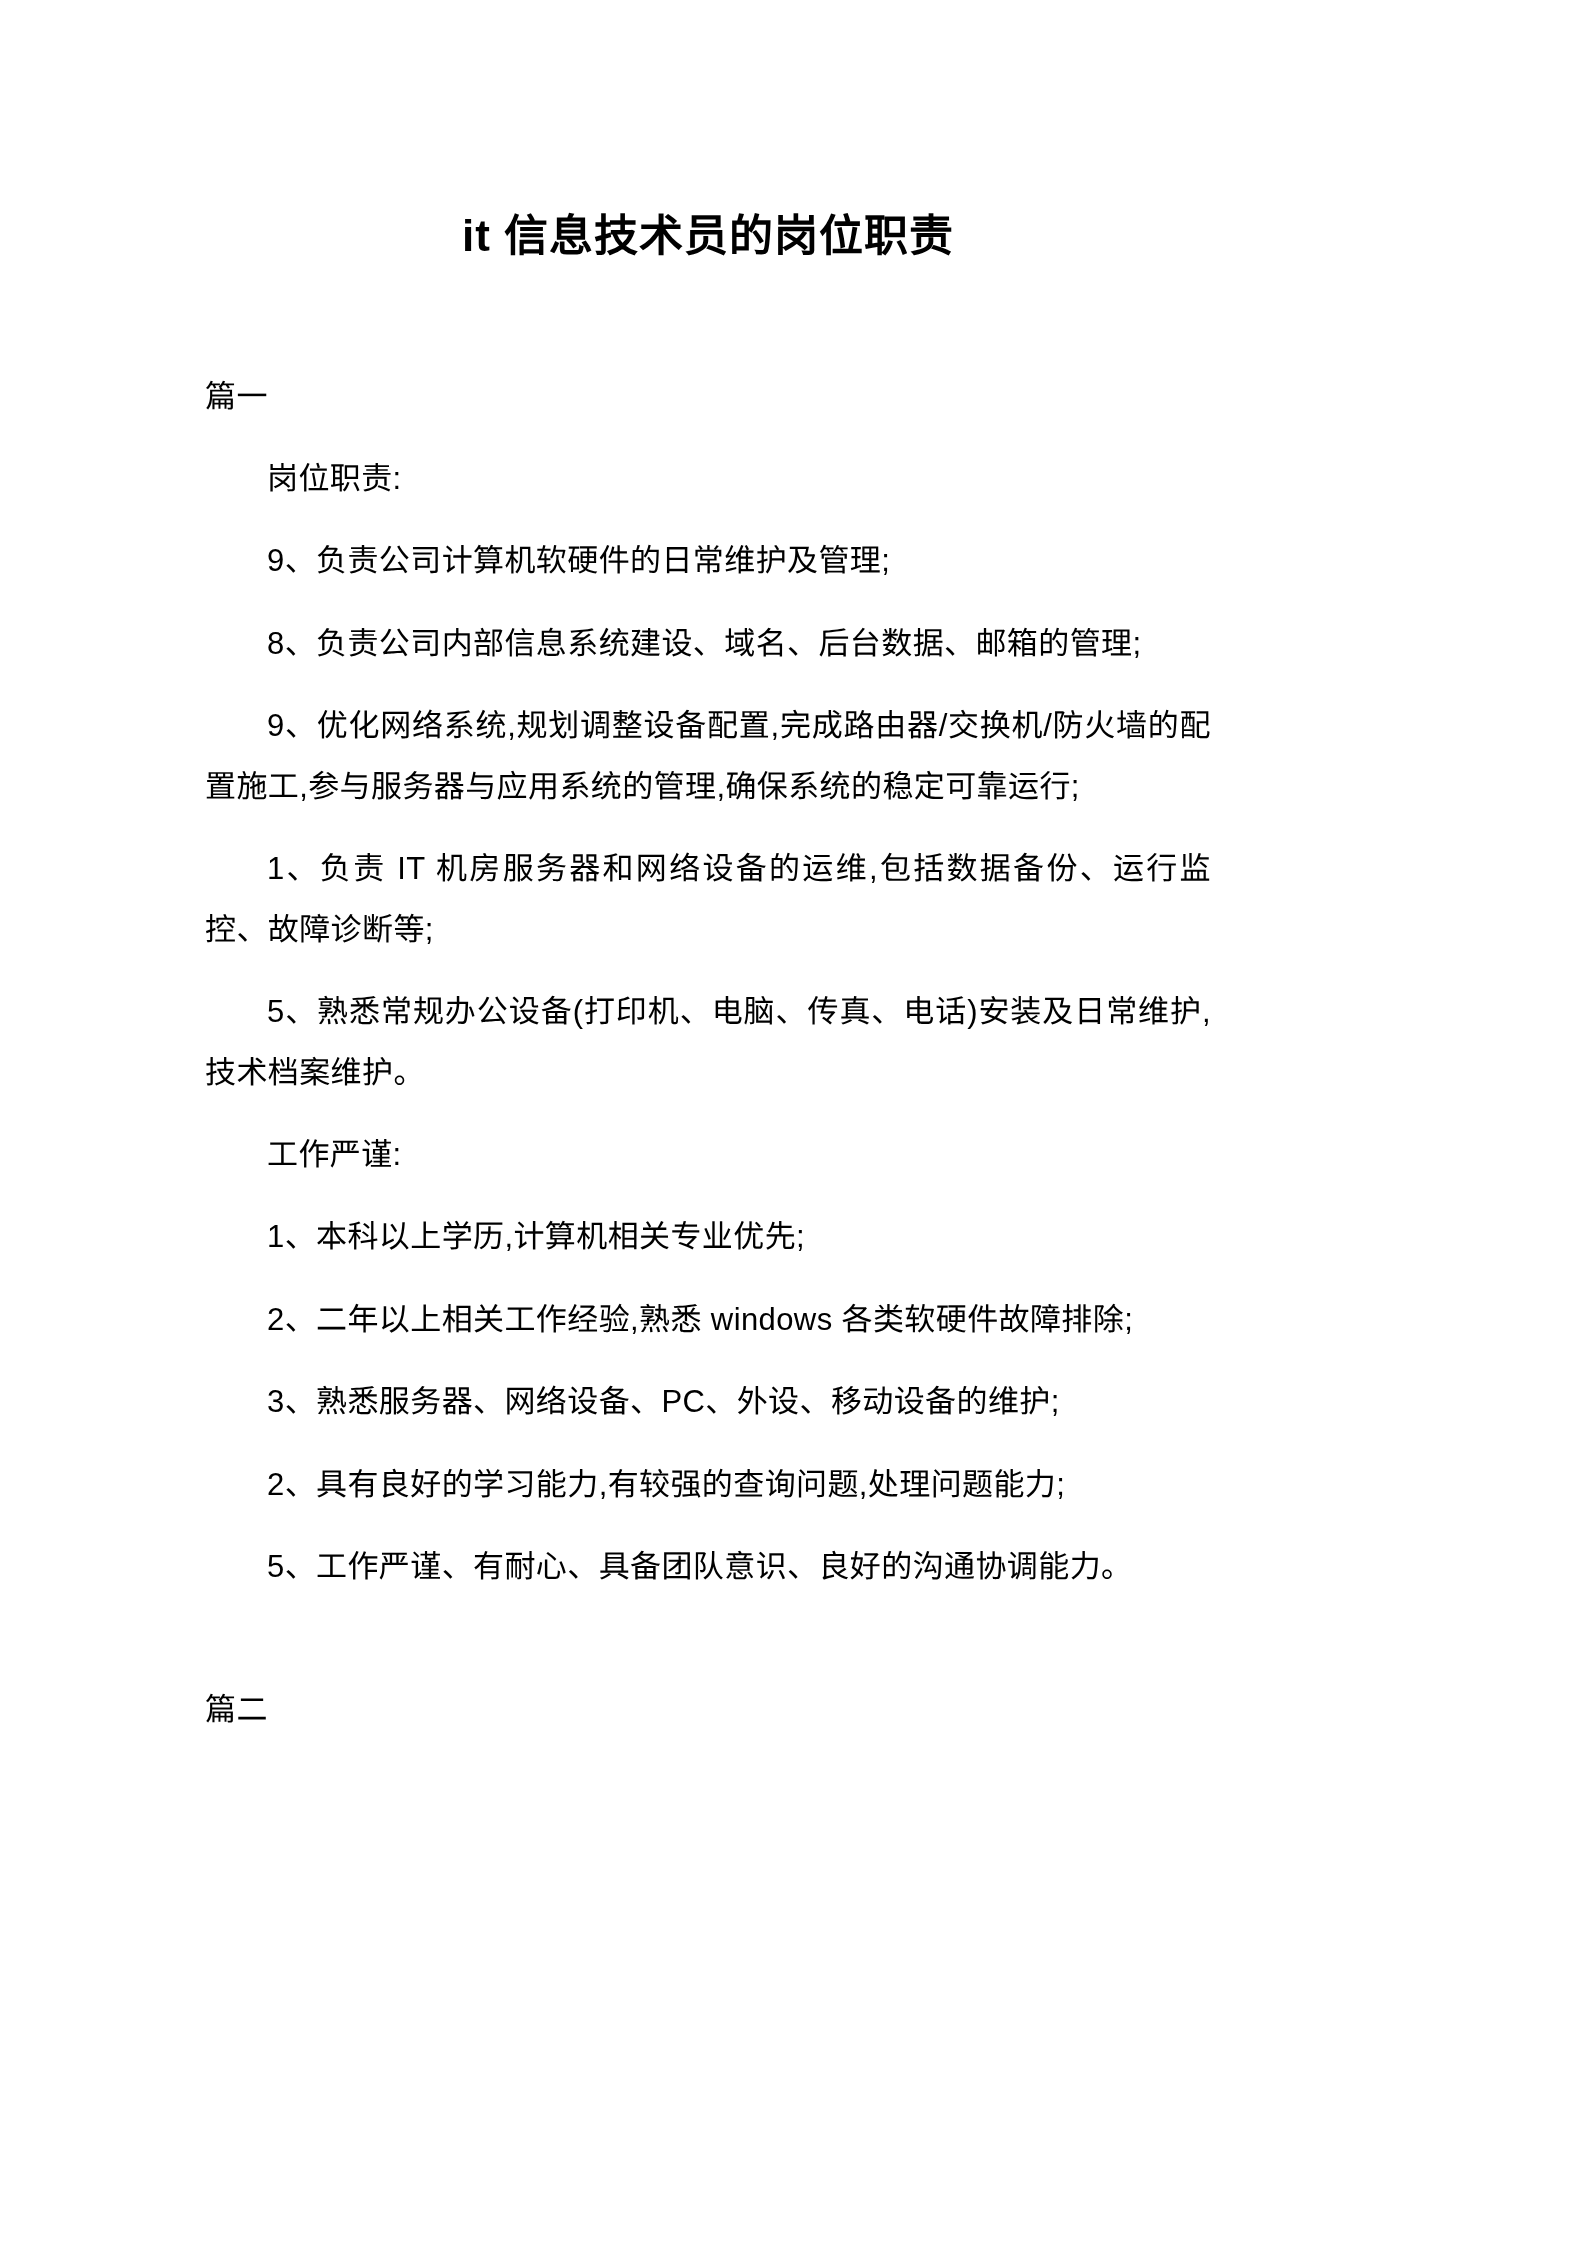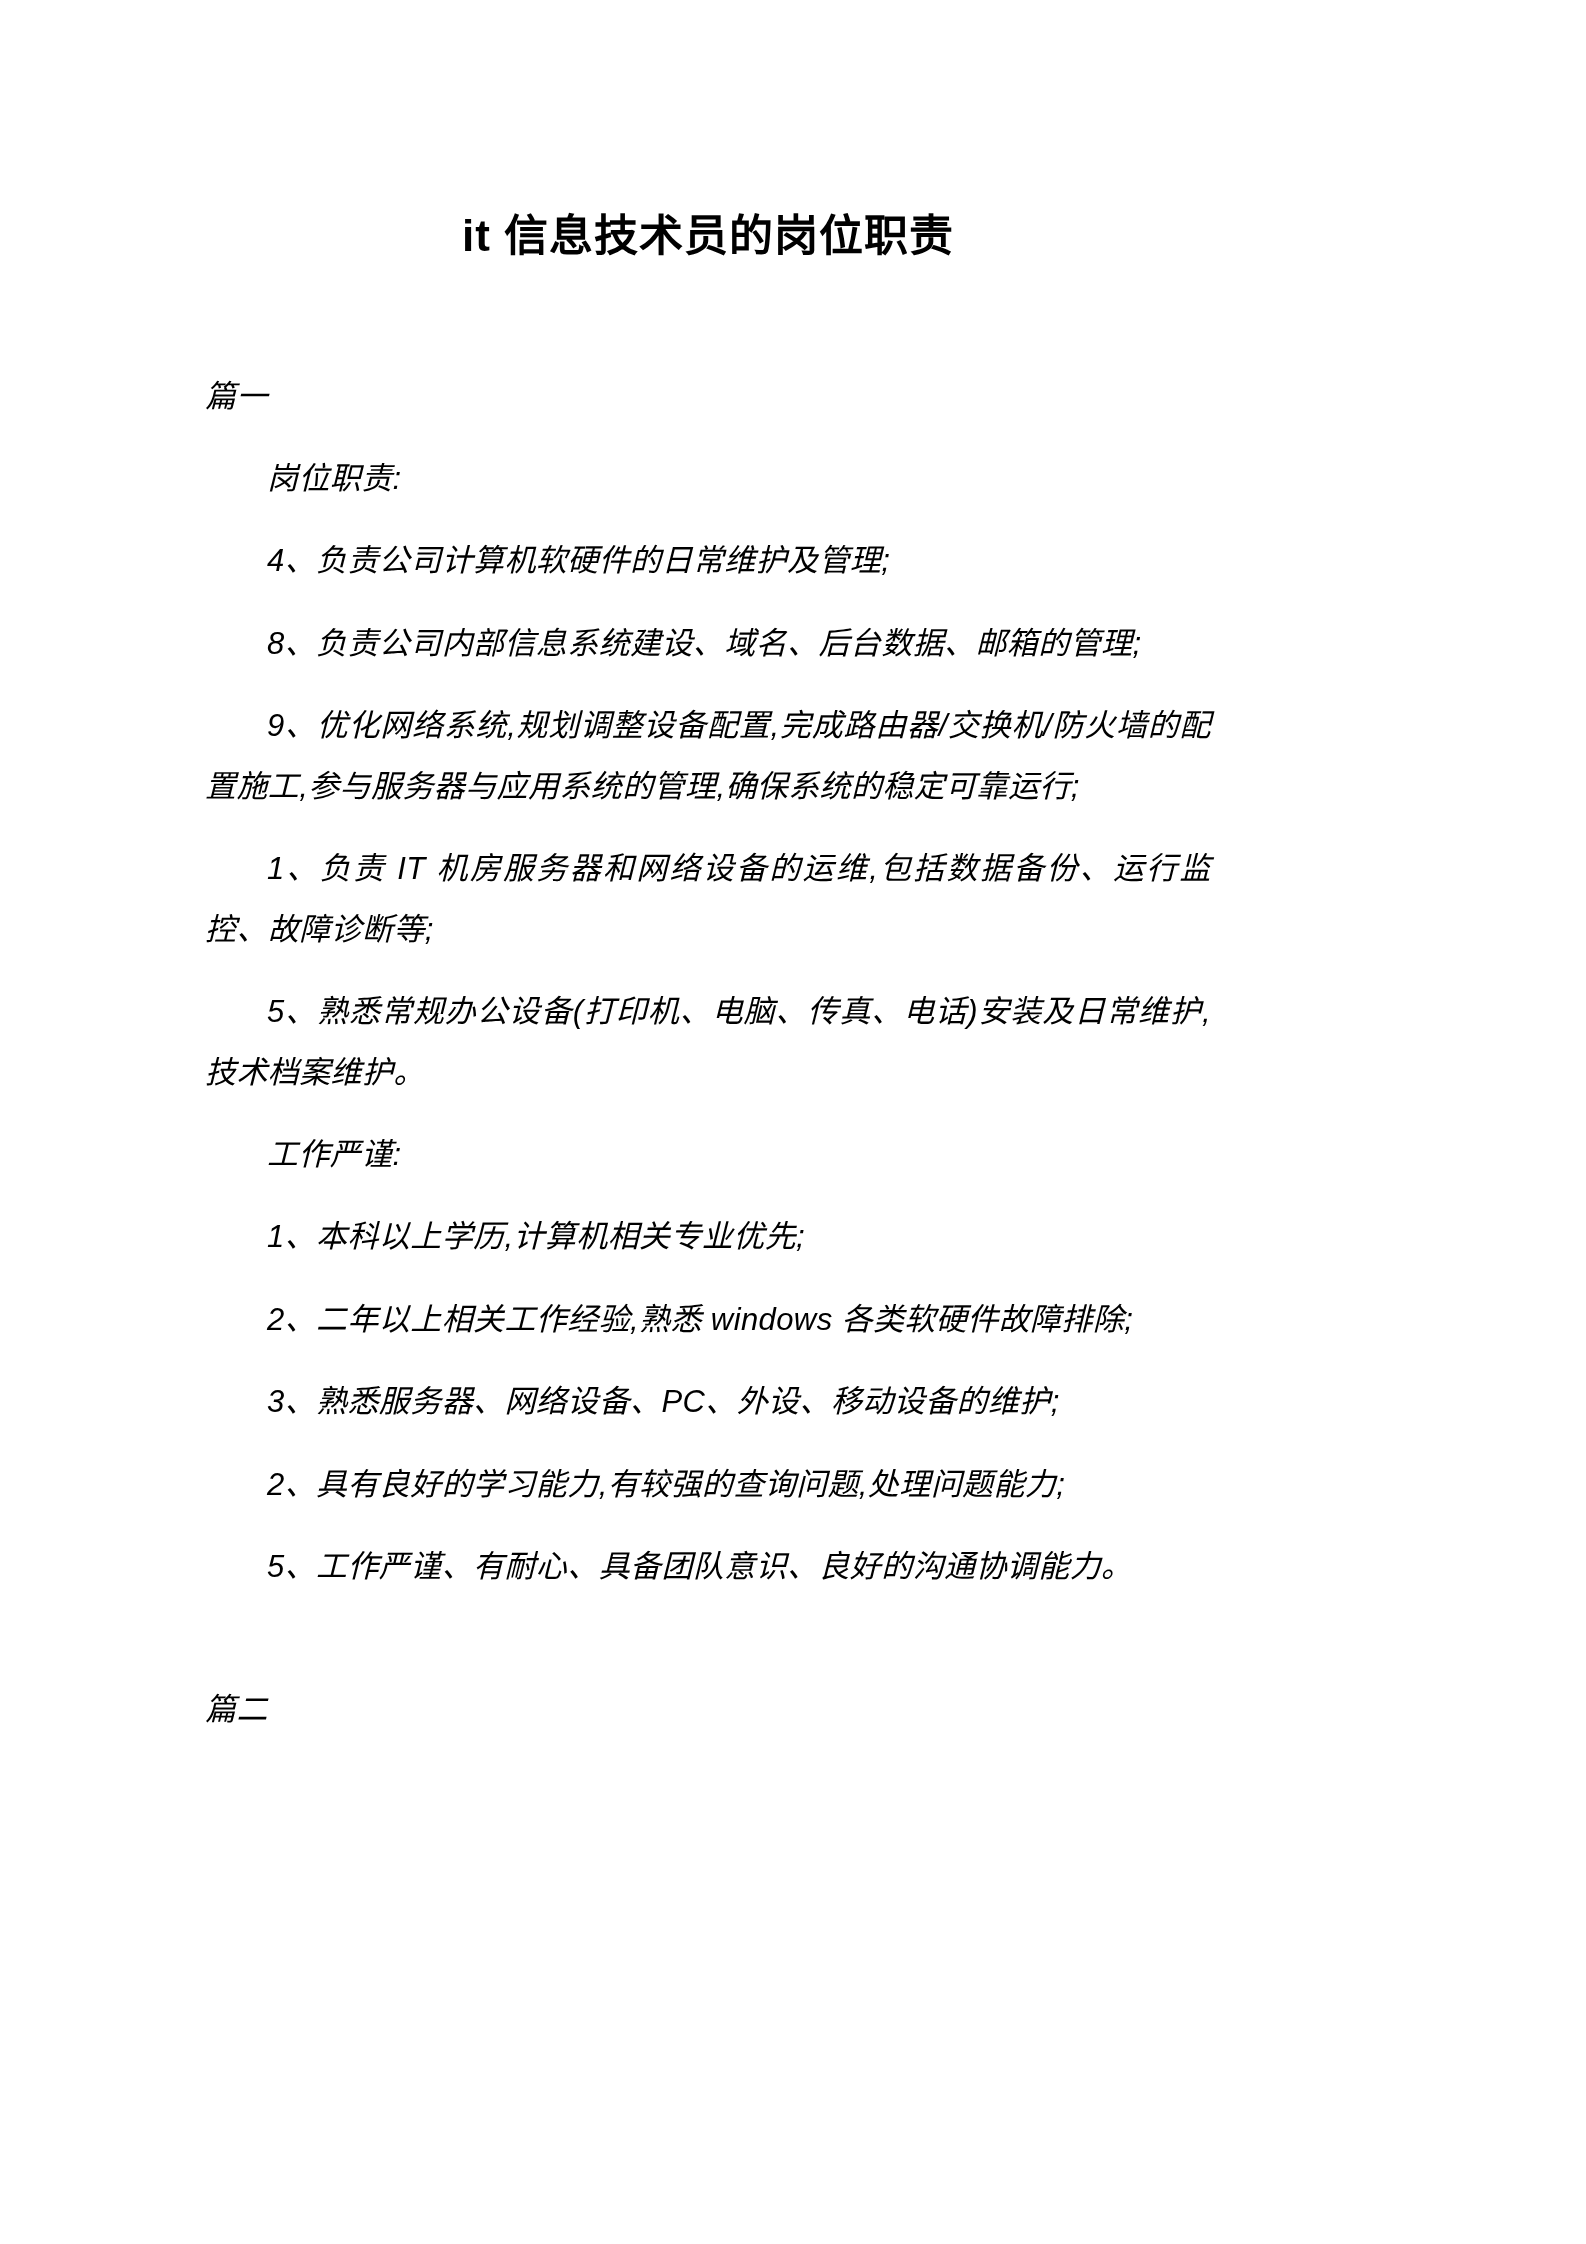--- a/index.html
+++ b/index.html
@@ -33,21 +33,20 @@
   .body-block {
     margin-top: 100px;
   }
   p.para {
     font-size: 31px;
     line-height: 1.95;
     margin: 0 0 22px 0;
     text-align: justify;
     text-justify: inter-ideograph;
     letter-spacing: 0.4px;
-    font-style: italic;
   }
   p.flush {
     text-indent: 0;
   }
   p.indent {
     text-indent: 62px;
   }
   .spacer-large {
     height: 60px;
   }
@@ -58,21 +57,21 @@
 <div class="page">
 
   <h1 class="doc-title">it 信息技术员的岗位职责</h1>
 
   <div class="body-block">
 
     <p class="para flush">篇一</p>
 
     <p class="para indent">岗位职责:</p>
 
-    <p class="para indent">4、负责公司计算机软硬件的日常维护及管理;</p>
+    <p class="para indent">9、负责公司计算机软硬件的日常维护及管理;</p>
 
     <p class="para indent">8、负责公司内部信息系统建设、域名、后台数据、邮箱的管理;</p>
 
     <p class="para indent">9、优化网络系统,规划调整设备配置,完成路由器/交换机/防火墙的配置施工,参与服务器与应用系统的管理,确保系统的稳定可靠运行;</p>
 
     <p class="para indent">1、负责 IT 机房服务器和网络设备的运维,包括数据备份、运行监控、故障诊断等;</p>
 
     <p class="para indent">5、熟悉常规办公设备(打印机、电脑、传真、电话)安装及日常维护,技术档案维护。</p>
 
     <p class="para indent">工作严谨:</p>

